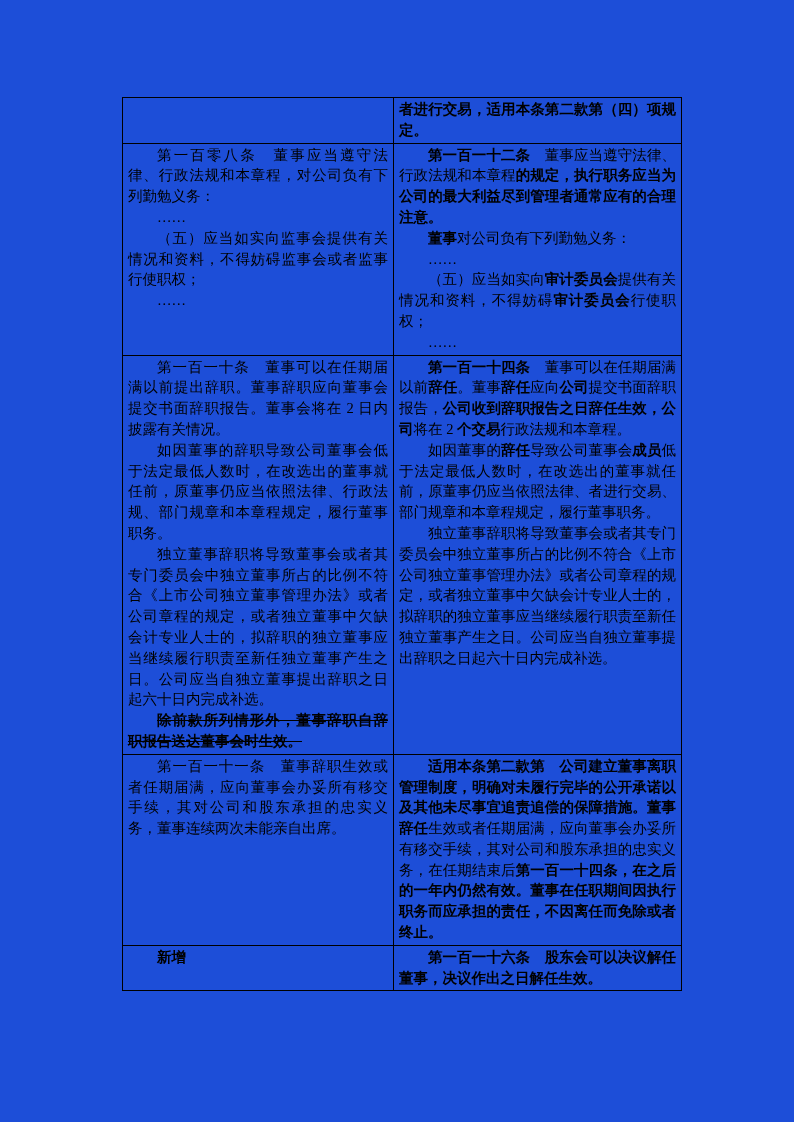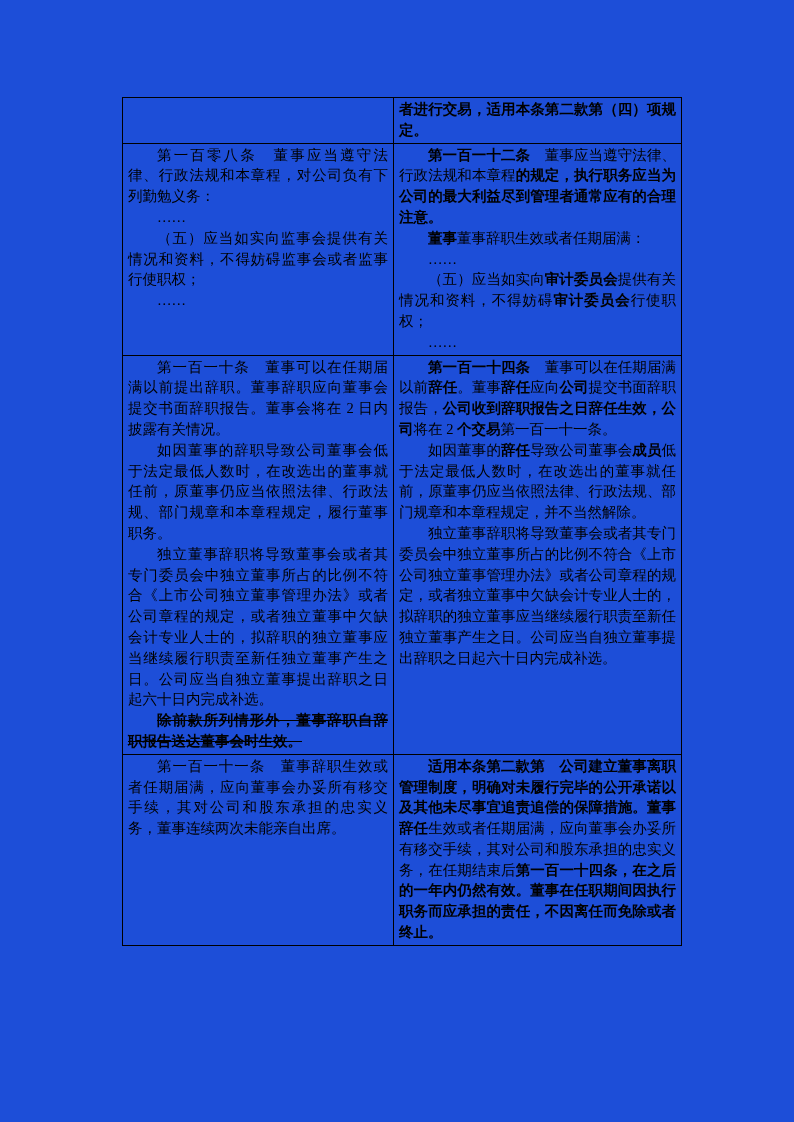--- a/index.html
+++ b/index.html
@@ -64,42 +64,50 @@
         </tr>
         <tr class="r2">
           <td class="col-left">
             <p class="para"><span class="">第一百零八条　董事应当遵守法律、行政法规和本章程，对公司负有下列勤勉义务：</span></p>
             <p class="para"><span class="">……</span></p>
             <p class="para"><span class="">（五）应当如实向监事会提供有关情况和资料，不得妨碍监事会或者监事行使职权；</span></p>
             <p class="para"><span class="">……</span></p>
           </td>
           <td class="col-right">
             <p class="para"><span class="b">第一百一十二条　</span><span class="">董事应当遵守法律、行政法规和本章程</span><span class="b">的规定，执行职务应当为公司的最大利益尽到管理者通常应有的合理注意。</span></p>
-            <p class="para"><span class="b">董事</span><span class="">董事辞职生效或者任期届满：</span></p>
+            <p class="para"><span class="b">董事</span><span class="">对公司负有下列勤勉义务：</span></p>
             <p class="para"><span class="">……</span></p>
             <p class="para"><span class="">（五）应当如实向</span><span class="b">审计委员会</span><span class="">提供有关情况和资料，不得妨碍</span><span class="b">审计委员会</span><span class="">行使职权；</span></p>
             <p class="para"><span class="">……</span></p>
           </td>
         </tr>
         <tr class="r4">
           <td class="col-left">
             <p class="para"><span class="">第一百一十条　董事可以在任期届满以前提出辞职。董事辞职应向董事会提交书面辞职报告。董事会将在 2 日内披露有关情况。</span></p>
             <p class="para"><span class="">如因董事的辞职导致公司董事会低于法定最低人数时，在改选出的董事就任前，原董事仍应当依照法律、行政法规、部门规章和本章程规定，履行董事职务。</span></p>
             <p class="para"><span class="">独立董事辞职将导致董事会或者其专门委员会中独立董事所占的比例不符合《上市公司独立董事管理办法》或者公司章程的规定，或者独立董事中欠缺会计专业人士的，拟辞职的独立董事应当继续履行职责至新任独立董事产生之日。公司应当自独立董事提出辞职之日起六十日内完成补选。</span></p>
             <p class="para"><span class="b s">除前款所列情形外，董事辞职自辞职报告送达董事会时生效。</span></p>
           </td>
           <td class="col-right">
-            <p class="para"><span class="b">第一百一十四条　</span><span class="">董事可以在任期届满以前</span><span class="b">辞任</span><span class="">。董事</span><span class="b">辞任</span><span class="">应向</span><span class="b">公司</span><span class="">提交书面辞职报告，</span><span class="b">公司收到辞职报告之日辞任生效，公司</span><span class="">将在 2 </span><span class="b">个交易</span><span class="">第一百一十一条。</span></p>
-            <p class="para"><span class="">如因董事的</span><span class="b">辞任</span><span class="">导致公司董事会</span><span class="b">成员</span><span class="">低于法定最低人数时，在改选出的董事就任前，原董事仍应当依照法律、行政法规、部门规章和本章程规定，并不当然解除。</span></p>
+            <p class="para"><span class="b">第一百一十四条　</span><span class="">董事可以在任期届满以前</span><span class="b">辞任</span><span class="">。董事</span><span class="b">辞任</span><span class="">应向</span><span class="b">公司</span><span class="">提交书面辞职报告，</span><span class="b">公司收到辞职报告之日辞任生效，公司</span><span class="">将在 2 </span><span class="b">个交易</span><span class="">行政法规和本章程。</span></p>
+            <p class="para"><span class="">如因董事的</span><span class="b">辞任</span><span class="">导致公司董事会</span><span class="b">成员</span><span class="">低于法定最低人数时，在改选出的董事就任前，原董事仍应当依照法律、者进行交易、部门规章和本章程规定，履行董事职务。</span></p>
             <p class="para"><span class="">独立董事辞职将导致董事会或者其专门委员会中独立董事所占的比例不符合《上市公司独立董事管理办法》或者公司章程的规定，或者独立董事中欠缺会计专业人士的，拟辞职的独立董事应当继续履行职责至新任独立董事产生之日。公司应当自独立董事提出辞职之日起六十日内完成补选。</span></p>
           </td>
         </tr>
         <tr class="r5">
           <td class="col-left">
             <p class="para"><span class="">第一百一十一条　董事辞职生效或者任期届满，应向董事会办妥所有移交手续，其对公司和股东承担的忠实义务，董事连续两次未能亲自出席。</span></p>
           </td>
           <td class="col-right">
             <p class="para"><span class="b">适用本条第二款第　公司建立董事离职管理制度，明确对未履行完毕的公开承诺以及其他未尽事宜追责追偿的保障措施。董事辞任</span><span class="">生效或者任期届满，应向董事会办妥所有移交手续，其对公司和股东承担的忠实义务，在任期结束后</span><span class="b">第一百一十四条，在之后的一年内仍然有效。董事在任职期间因执行职务而应承担的责任，不因离任而免除或者终止。</span></p>
           </td>
         </tr>
+        <tr class="r6">
+          <td class="col-left">
+            <p class="para"><span class="b">新增</span></p>
+          </td>
+          <td class="col-right">
+            <p class="para"><span class="b">第一百一十六条　股东会可以决议解任董事，决议作出之日解任生效。</span></p>
+          </td>
+        </tr>
       </tbody>
   </table>
 </div>
 
 </body></html>

